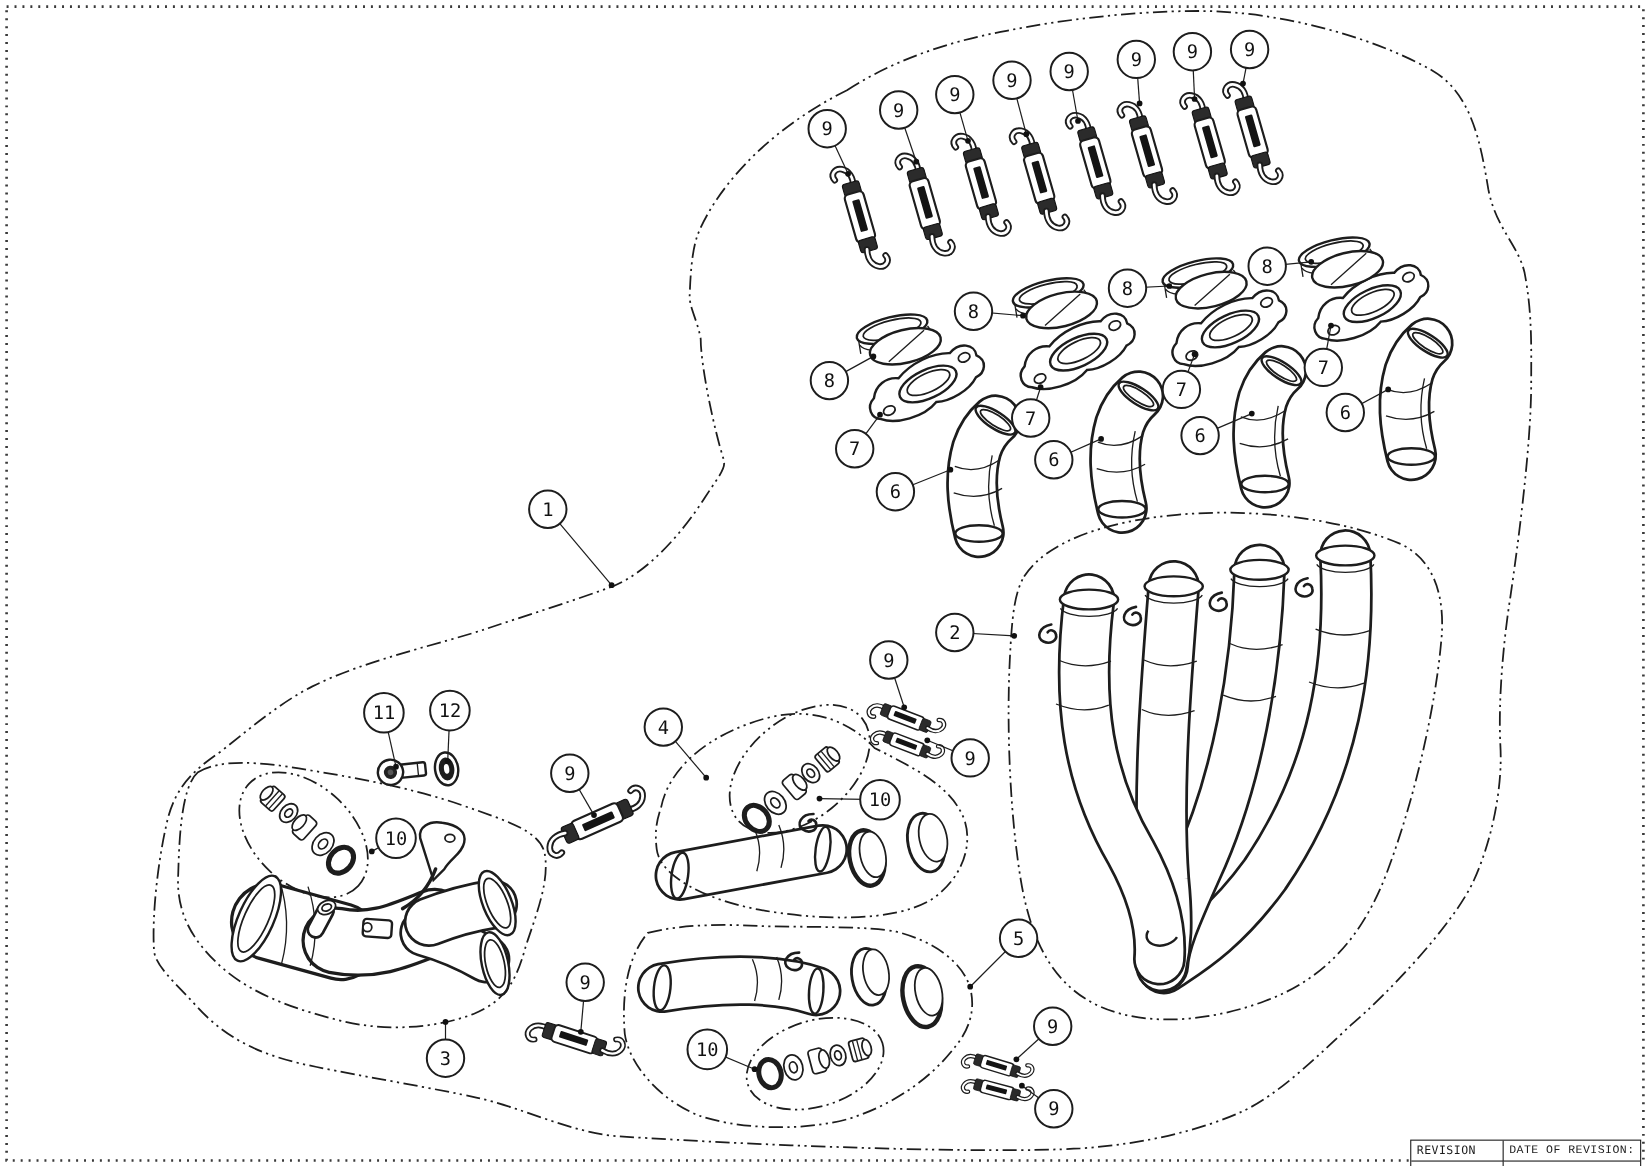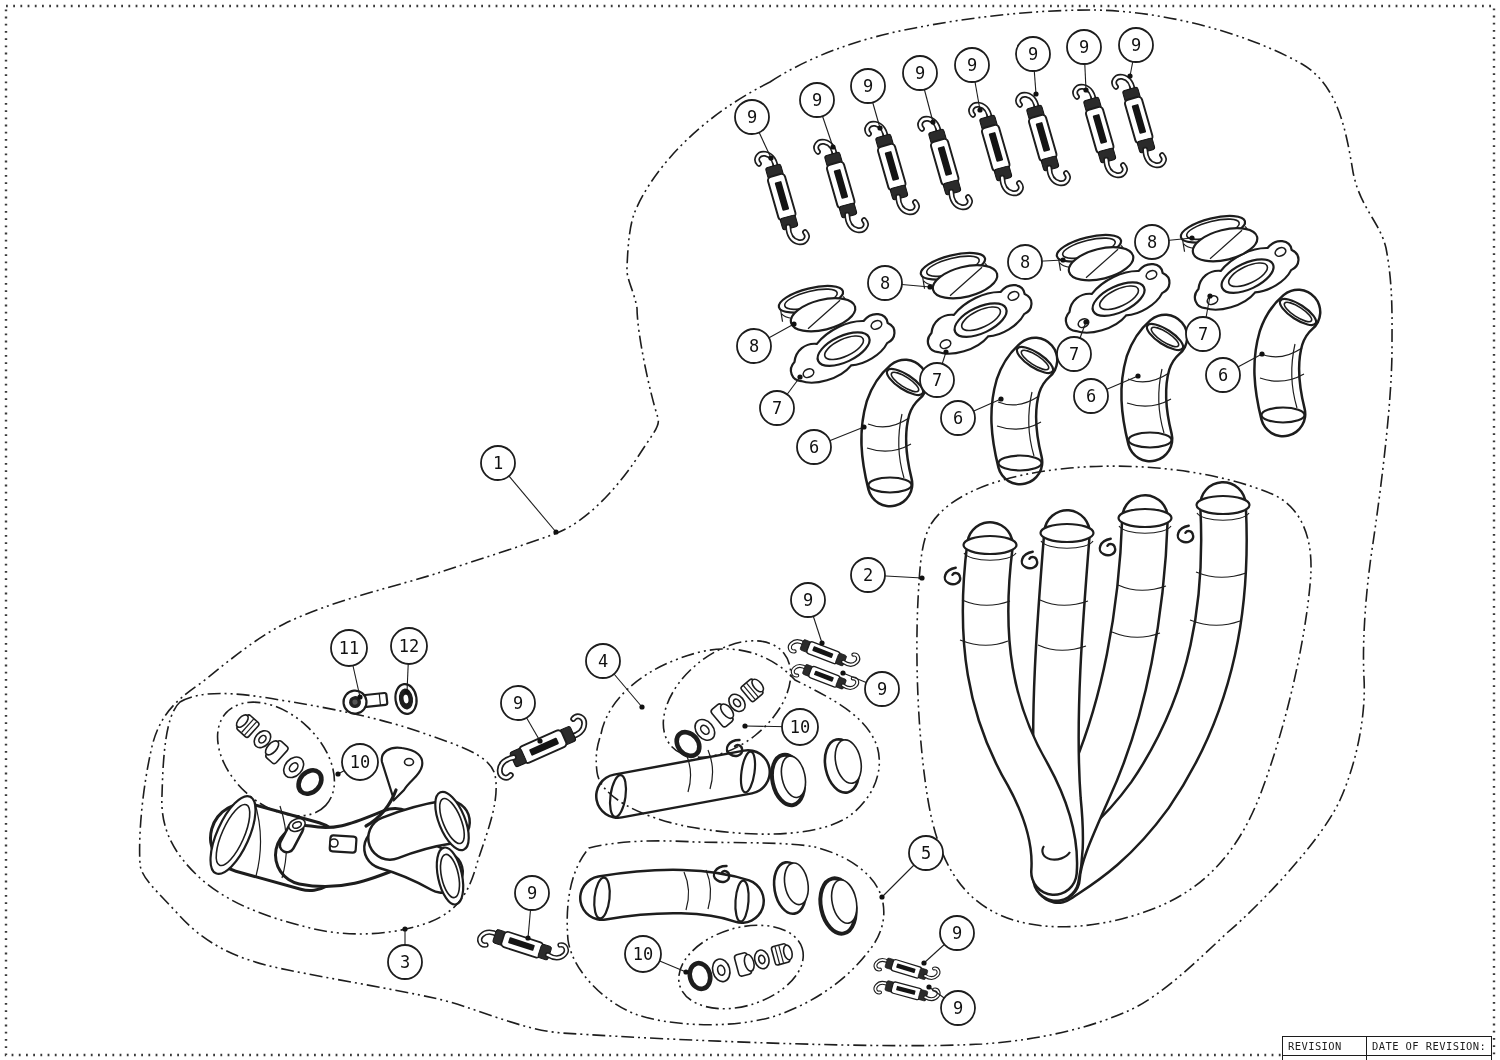--- a/index.html
+++ b/index.html
@@ -20,21 +20,21 @@
   .dot{fill:#111;}
   .bc{fill:#fff;stroke:#1d1d1d;stroke-width:1.8;}
   .bt{font-family:"DejaVu Sans Mono",monospace;font-size:17px;fill:#111;text-anchor:middle;}
   
   .revtable{position:absolute;left:1282px;top:1036px;width:210px;height:62px;
             border:1.7px solid #1c1c1c;box-sizing:border-box;display:grid;
             grid-template-columns:84px 1fr;grid-template-rows:19px 1fr;background:#fff;}
   .revtable .cell{border-right:1.4px solid #1c1c1c;border-bottom:1.4px solid #1c1c1c;
             box-sizing:border-box;font-size:10.5px;letter-spacing:.4px;
             padding:3px 0 0 5px;white-space:nowrap;overflow:hidden;}
-  .revtable .cell.last{border-right:none;}
+  .revtable .cell.last{border-right:none;font-family:Liberation Mono, monospace;}
   .revtable .cell.bottom{border-bottom:none;}
   .revtable .val{display:flex;align-items:center;justify-content:center;
             font-size:15px;padding:0;}
 </style>
 </head>
 <body>
 
 <div class="sheet">
 <svg width="1500" height="1060" viewBox="0 0 1500 1060">
   <defs>

